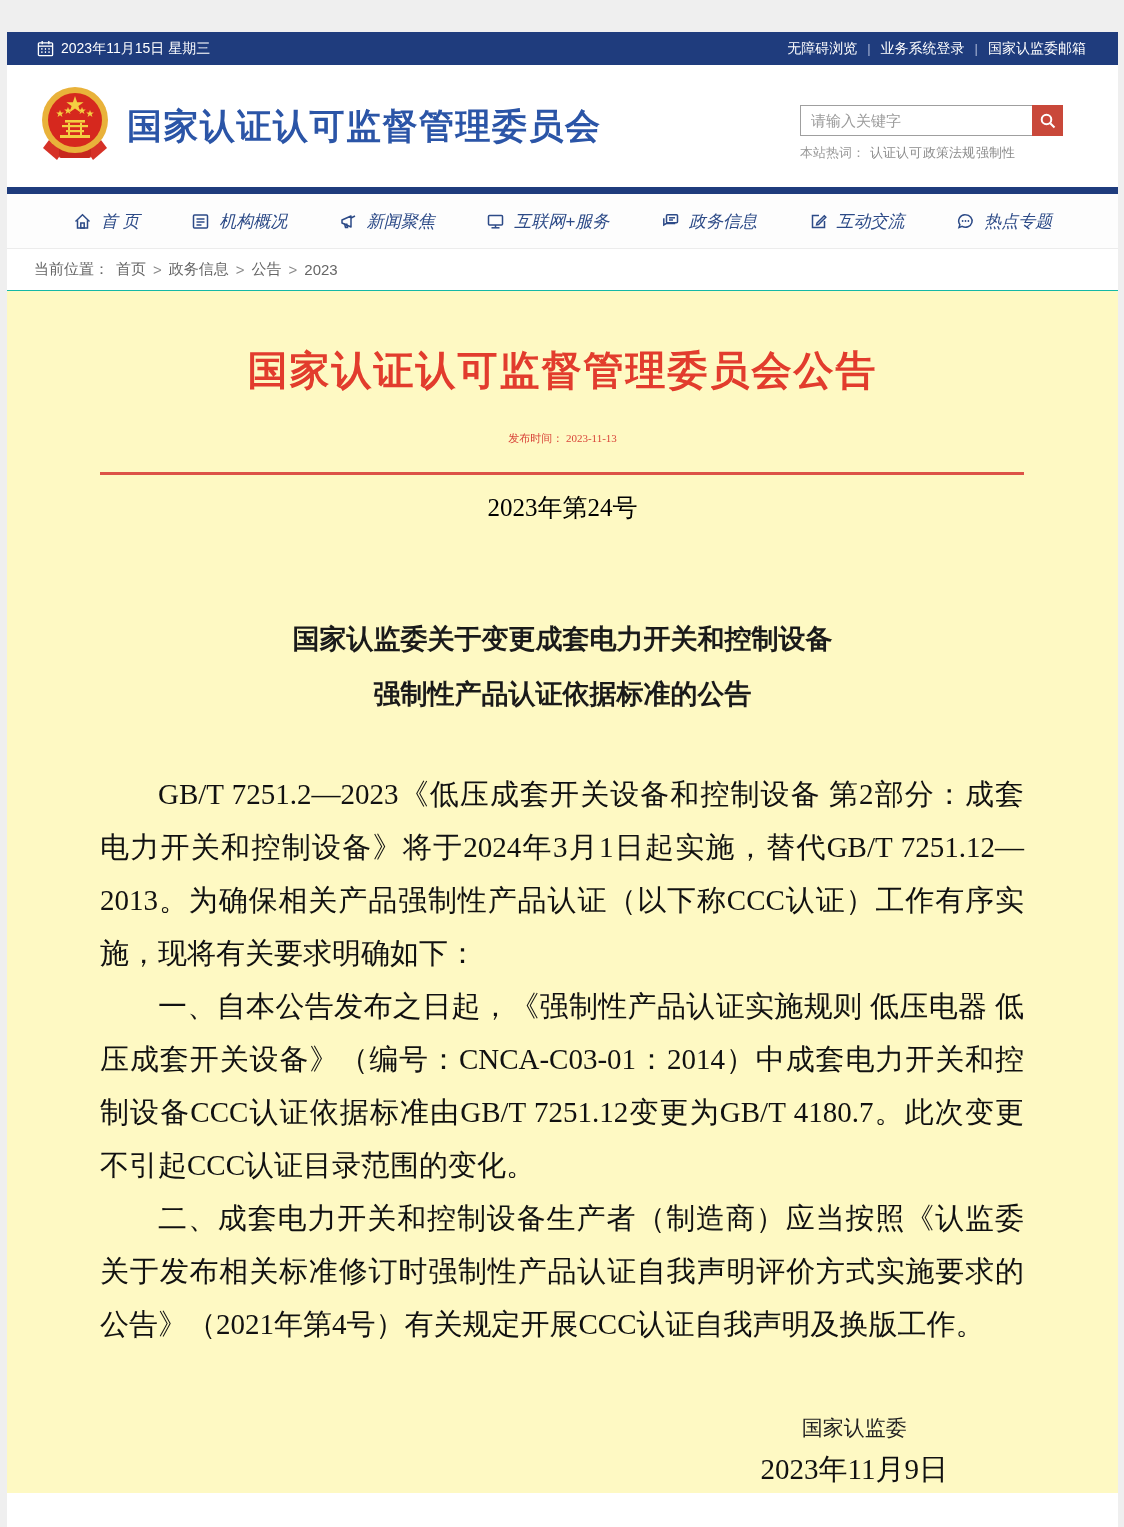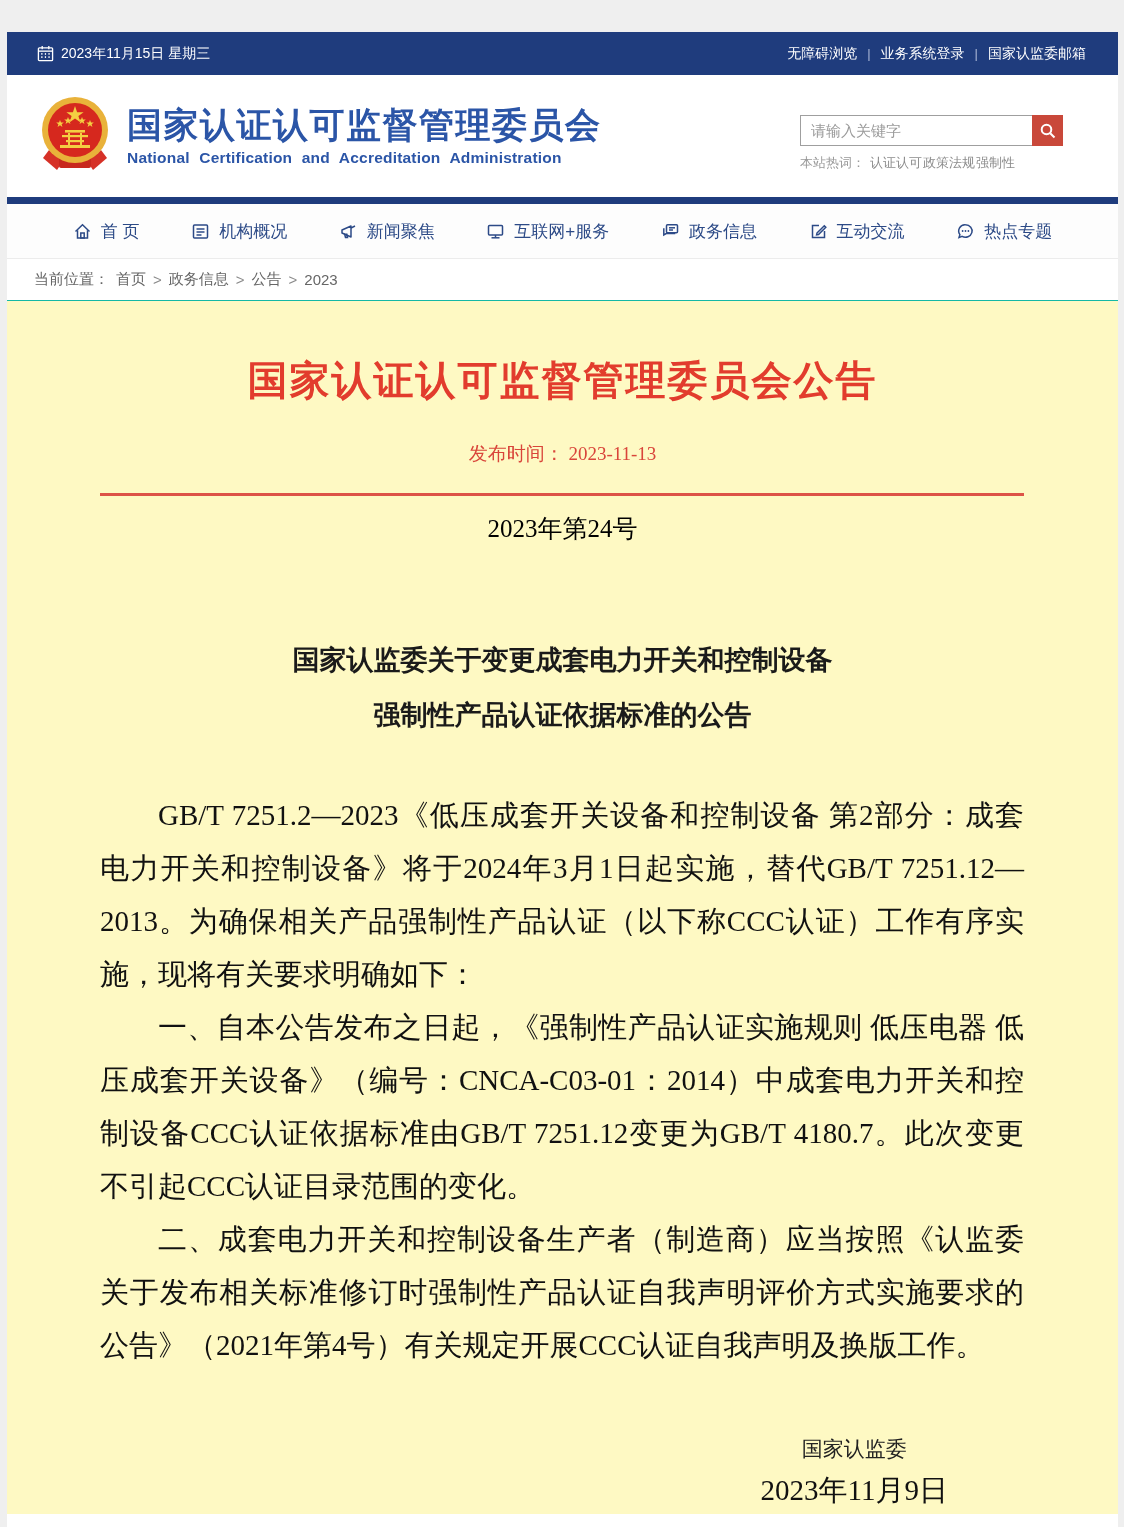--- a/index.html
+++ b/index.html
@@ -25,21 +25,21 @@
   }
   .page-wrap{
     position:absolute;
     left:7px; top:32px;
     width:1111px;
     height:1495px;
     background:#ffffff;
   }
   
   .topbar{
-    height:43px;
+    height:33px;
     background:var(--dark-blue);
     display:flex;
     align-items:center;
     justify-content:space-between;
     padding:0 32px 0 30px;
     color:#ffffff;
     font-size:14px;
   }
   .topbar-date{display:flex;align-items:center;gap:7px;}
   .topbar-links{display:flex;align-items:center;gap:10px;}
@@ -89,21 +89,21 @@
   
   .nav-strip{height:7px;background:var(--dark-blue);}
   .main-nav{
     height:55px; background:#fdfdfd;
     display:flex; align-items:center; justify-content:space-around;
     padding:0 40px;
     border-bottom:1px solid #ececec;
   }
   .nav-item{
     display:flex; align-items:center; gap:9px;
-    color:var(--nav-blue); font-size:17px; text-decoration:none; cursor:pointer;
+    color:var(--nav-blue); font-size:17px; text-decoration:none; cursor:pointer;font-style:italic;
   }
   .nav-item svg{flex:0 0 auto;}
   
   .breadcrumb{
     height:42px; display:flex; align-items:center;
     padding-left:27px; font-size:15px; color:var(--crumb-gray);
     border-bottom:1px solid #14b8a6; background:#ffffff;
     gap:7px;
   }
   .breadcrumb a{color:var(--crumb-gray);text-decoration:none;cursor:pointer;}
@@ -111,21 +111,21 @@
   
   .article{padding-top:58px;background:#fef9c3;}
   .article-title{
     text-align:center;
     font-size:40px; font-weight:bold; color:var(--title-red);
     letter-spacing:2px; line-height:42px;
   }
   .publish-line{
     margin-top:40px; text-align:center;
     font-family:"Liberation Serif","DejaVu Serif",serif;
-    font-size:19px; color:#d9453a;
+    font-size:11px; color:#d9453a;
   }
   .red-rule{
     margin:26px 94px 0 93px; height:3px; border:none;
     background:var(--line-red);
   }
   .doc-number{
     margin-top:16px; text-align:center;
     font-family:"Liberation Serif","DejaVu Serif",serif;
     font-size:25px; color:#000;
   }
@@ -201,21 +201,20 @@
           <rect x="30" y="36" width="20" height="2.6"></rect>
           <rect x="27" y="41" width="26" height="2.2"></rect>
           <rect x="31" y="46" width="18" height="2.2"></rect>
           <rect x="25" y="51" width="30" height="3"></rect>
           <rect x="33" y="39" width="2" height="12"></rect>
           <rect x="45" y="39" width="2" height="12"></rect>
         </g>
       </svg>
       <div class="brand-text">
         <div class="zh">国家认证认可监督管理委员会</div>
-        <div class="en">National Certification and Accreditation Administration</div>
       </div>
     </div>
 
     <div class="search-zone">
       <div class="search-row">
         <input class="search-input" type="text" placeholder="请输入关键字" style="">
         <button class="search-btn">
           <svg width="18" height="18" viewBox="0 0 18 18" fill="none" stroke="#ffffff" stroke-width="2">
             <circle cx="7.5" cy="7.5" r="4.8"></circle>
             <line x1="11.2" y1="11.2" x2="15.5" y2="15.5"></line>

